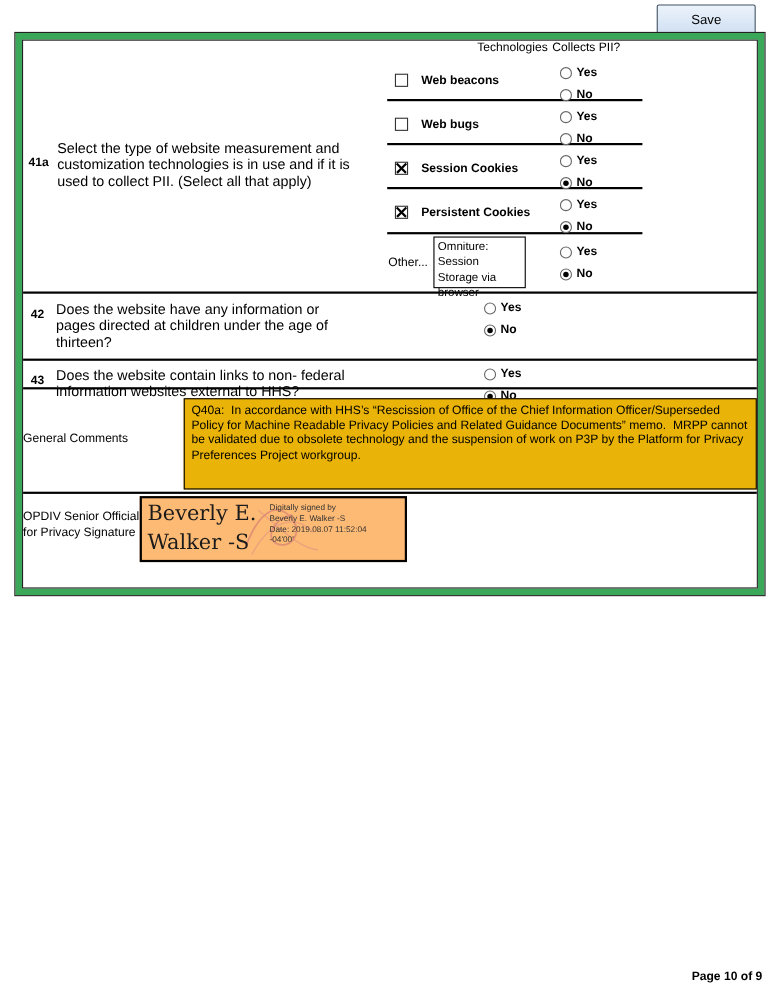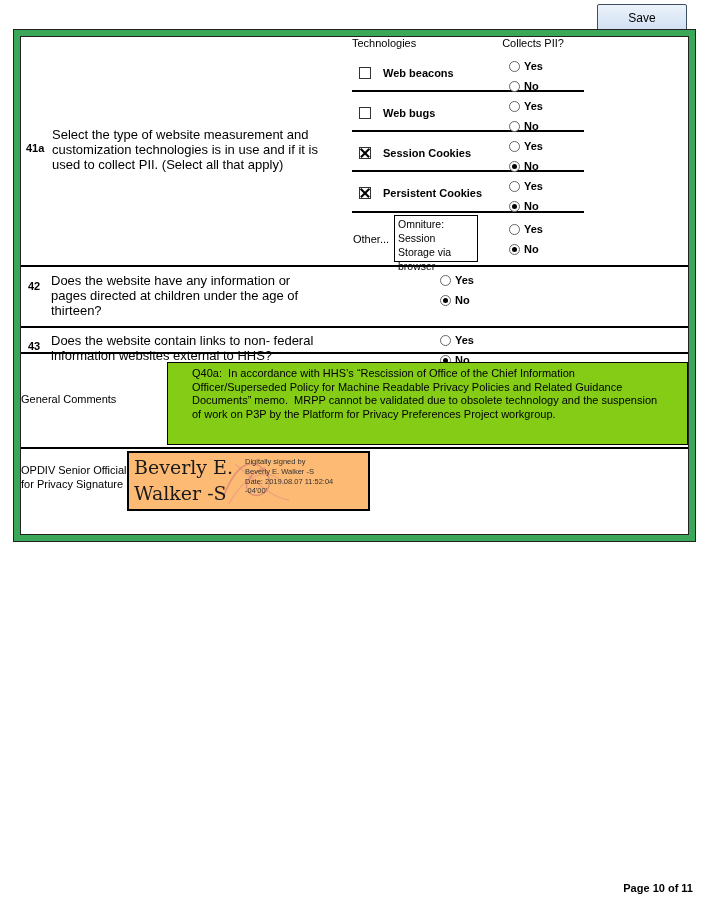--- a/index.html
+++ b/index.html
@@ -15,21 +15,21 @@
   .form-content{position:absolute;inset:0;border:1px solid #222}
 
   .qnum{position:absolute;font-size:11px;font-weight:700}
   .qtext{position:absolute;font-size:13px;line-height:15px}
 
   .num-41a{left:5px;top:105px}
   .q41a-text{left:31px;top:90px;width:295px}
 
   .tech-table{position:absolute;left:331px;top:0;width:232px}
   .tech-head{position:relative;height:15px;font-size:11px}
-  .th1{position:absolute;left:0;width:130px;text-align:left}
+  .th1{position:absolute;left:16px;width:130px;text-align:right}
   .th2{position:absolute;left:131px;width:100px;text-align:center}
   .tech-row{position:relative;border-bottom:2px solid #000}
   .tech-row.last{border-bottom:none}
 
   .checkbox{position:absolute;left:7px;top:15px;width:12px;height:12px;border:1.5px solid #333;background:#fff}
   .checkbox.checked::before,.checkbox.checked::after{content:"";position:absolute;left:-1.5px;top:3.7px;width:12px;height:1.6px;background:#000}
   .checkbox.checked::before{transform:rotate(45deg)}
   .checkbox.checked::after{transform:rotate(-45deg)}
   .tech-label{position:absolute;left:31px;top:15px;font-size:11px;font-weight:600}
 
@@ -44,21 +44,21 @@
     padding:1px 3px;font-size:10.5px;line-height:14px;background:#fff}
 
   .q-row{position:absolute;left:0;width:100%;border-top:2px solid #000}
   .row-42{top:228px;height:45px}
   .row-43{top:289px;height:42px}
   .comments-row{top:315px;height:95px}
   .sig-row{top:410px;height:88px}
 
   .gc-label{position:absolute;left:0;top:39px;font-size:11px}
   .gc-box{position:absolute;left:146px;top:8px;width:521px;height:83px;border:1px solid #000;
-    padding:4px 24px;font-size:11px;line-height:13.6px;white-space:pre-wrap;background:#84cc16}
+    padding:4px 6px;font-size:11px;line-height:13.6px;white-space:pre-wrap;background:#eab308}
 
   .sig-label{position:absolute;left:0;top:14px;font-size:11px;line-height:14px;white-space:pre-line}
   .sig-box{position:absolute;left:106px;top:2px;width:243px;height:60px;border:2px solid #000;background:#fdba74;cursor:pointer}
   .sig-name{position:absolute;left:5px;top:1px;font-family:"DejaVu Serif",serif;font-size:19px;line-height:26px;color:#1a1a1a;white-space:pre-line}
   .sig-seal{position:absolute;left:86px;top:1px;width:80px;height:54px;pointer-events:none}
   .sig-details{position:absolute;left:116px;top:4px;font-size:7.5px;line-height:9.8px;color:#333;white-space:pre-line}
 
   .page-footer{position:absolute;right:15px;top:882px;font-size:11px;font-weight:700}
 </style>
 </head>
@@ -202,13 +202,13 @@
         <div class="sig-details">Digitally signed by
 Beverly E. Walker -S
 Date: 2019.08.07 11:52:04
 -04'00'</div>
       </div>
     </div>
 
   </div>
 </div>
 
-<div class="page-footer">Page 10 of 11</div>
+<div class="page-footer">Page 10 of 9</div>
 
 </body></html>

